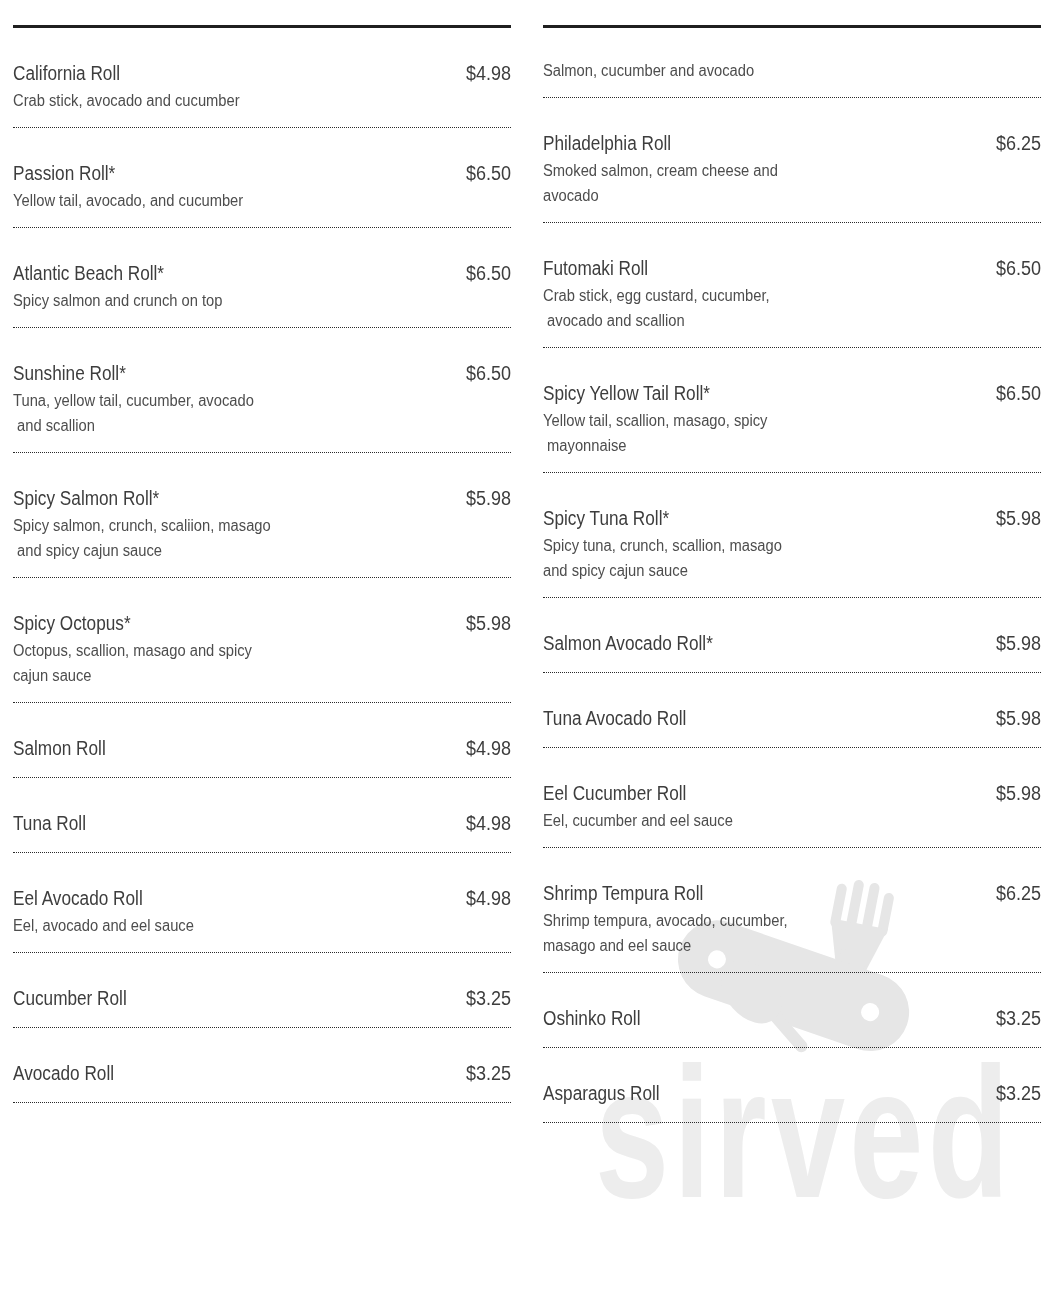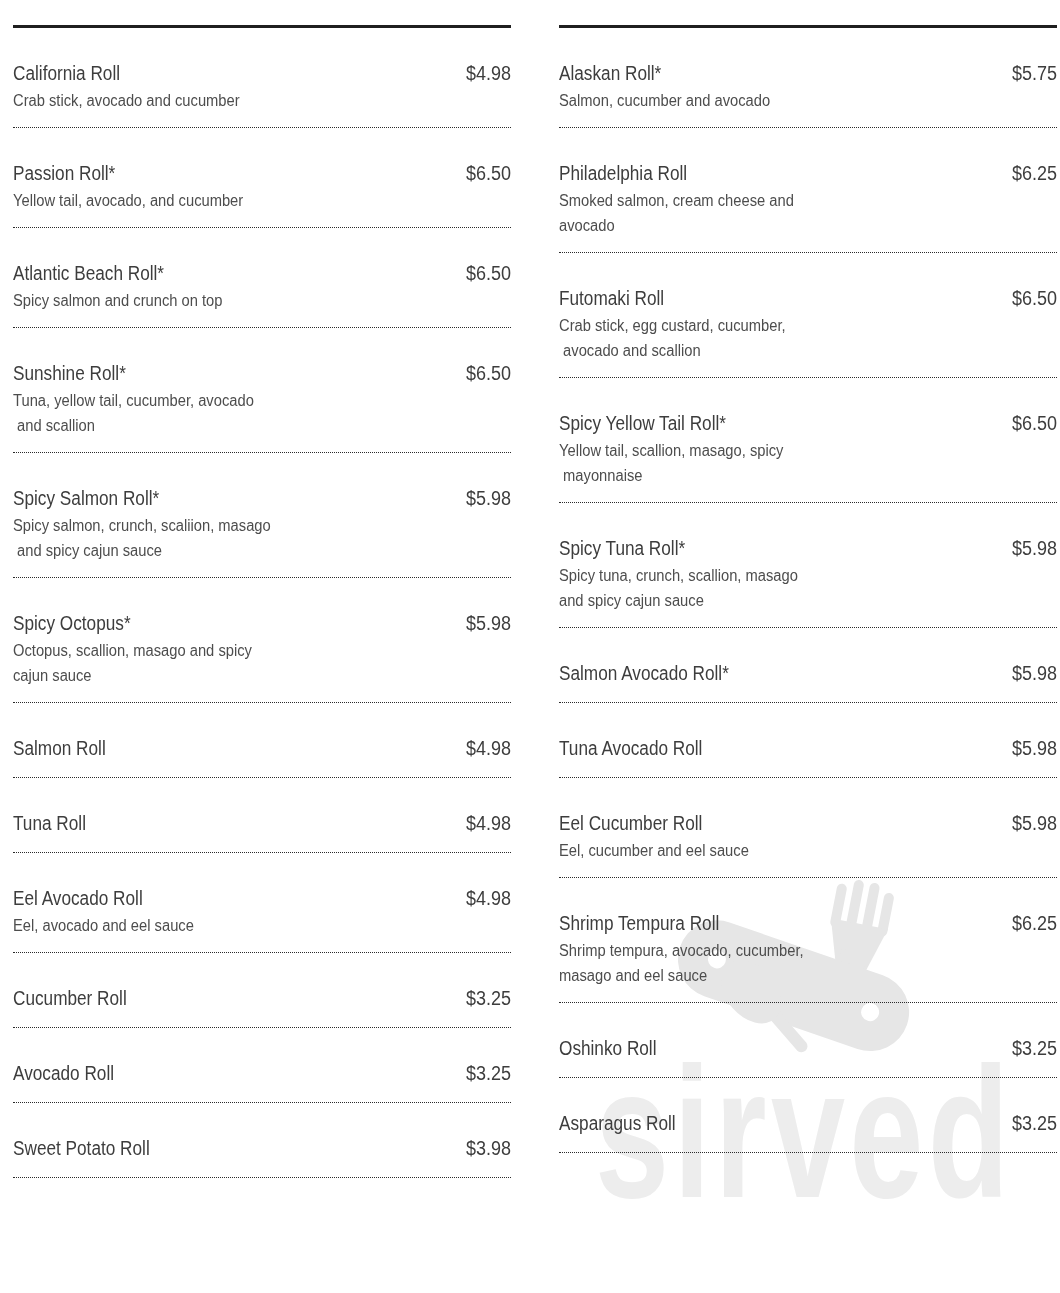--- a/index.html
+++ b/index.html
@@ -41,21 +41,21 @@
     white-space: nowrap;
   }
 
   
   .menu {
     position: absolute;
     z-index: 1;
     left: 13px;
     top: 25px;
     display: flex;
-    gap: 48px;
+    gap: 32px;
   }
   .col {
     width: 498px;
     border-top: 3px solid #1f1f1f;
   }
   .item {
     padding: 30px 0 14px 0;
     border-bottom: 1px dotted #2b2b2b;
   }
   .row {
@@ -190,33 +190,23 @@
           <span class="name">Cucumber Roll</span>
           <span class="price">$3.25</span>
         </div>
       </div>
       <div class="item">
         <div class="row">
           <span class="name">Avocado Roll</span>
           <span class="price">$3.25</span>
         </div>
       </div>
-      <div class="item">
-        <div class="row">
-          <span class="name">Sweet Potato Roll</span>
-          <span class="price">$3.98</span>
-        </div>
-      </div>
     </div>
   <div class="col">
       <div class="item">
-        <div class="row">
-          <span class="name">Alaskan Roll*</span>
-          <span class="price">$5.75</span>
-        </div>
         <div class="desc">Salmon, cucumber and avocado</div>
       </div>
       <div class="item">
         <div class="row">
           <span class="name">Philadelphia Roll</span>
           <span class="price">$6.25</span>
         </div>
         <div class="desc">Smoked salmon, cream cheese and
 avocado</div>
       </div>

